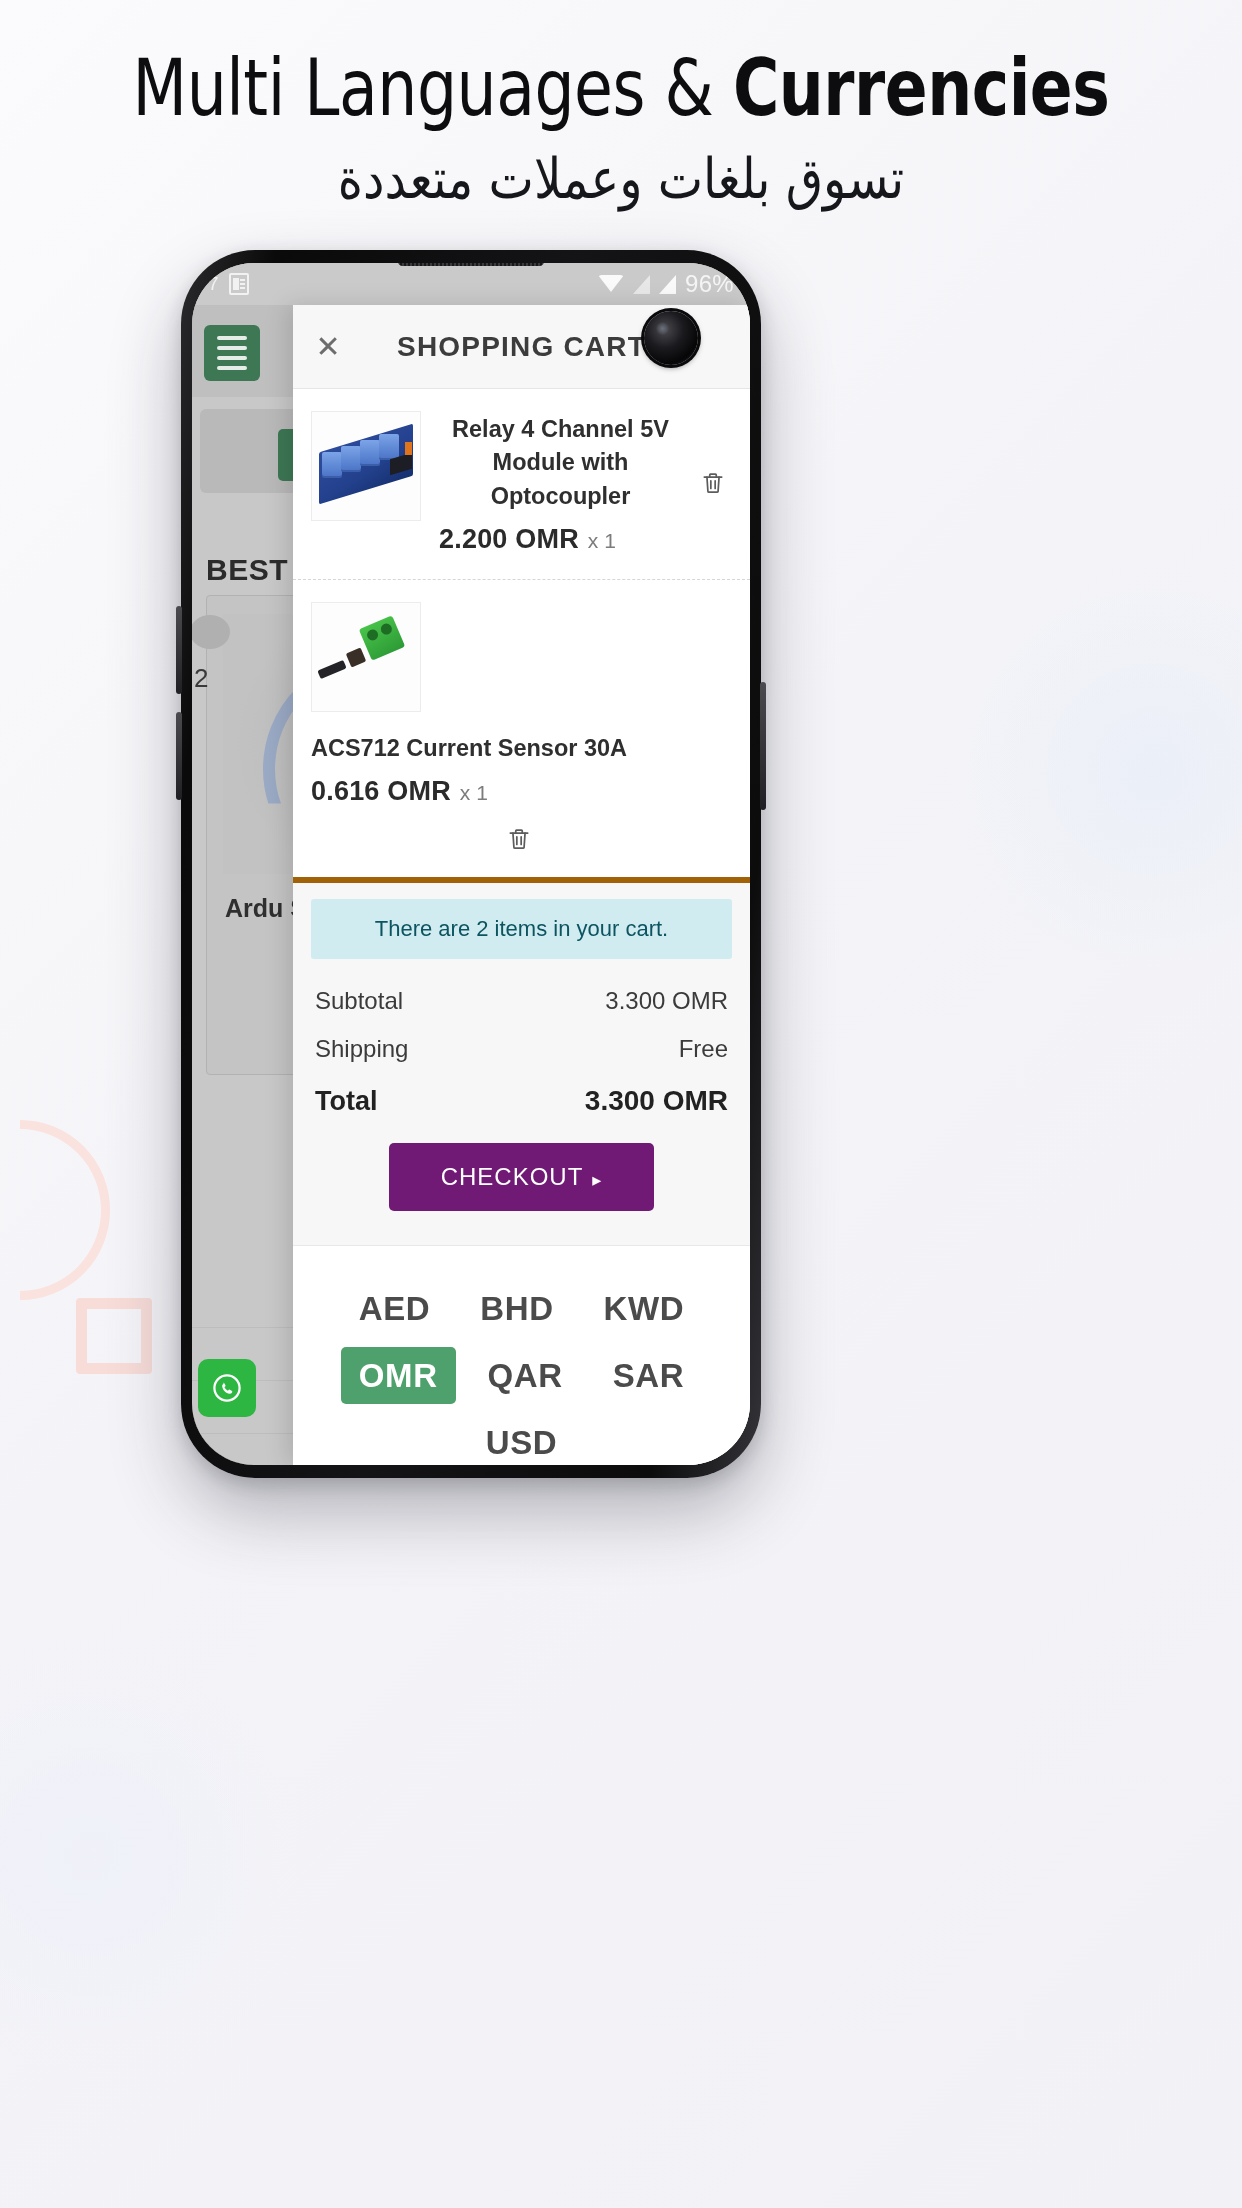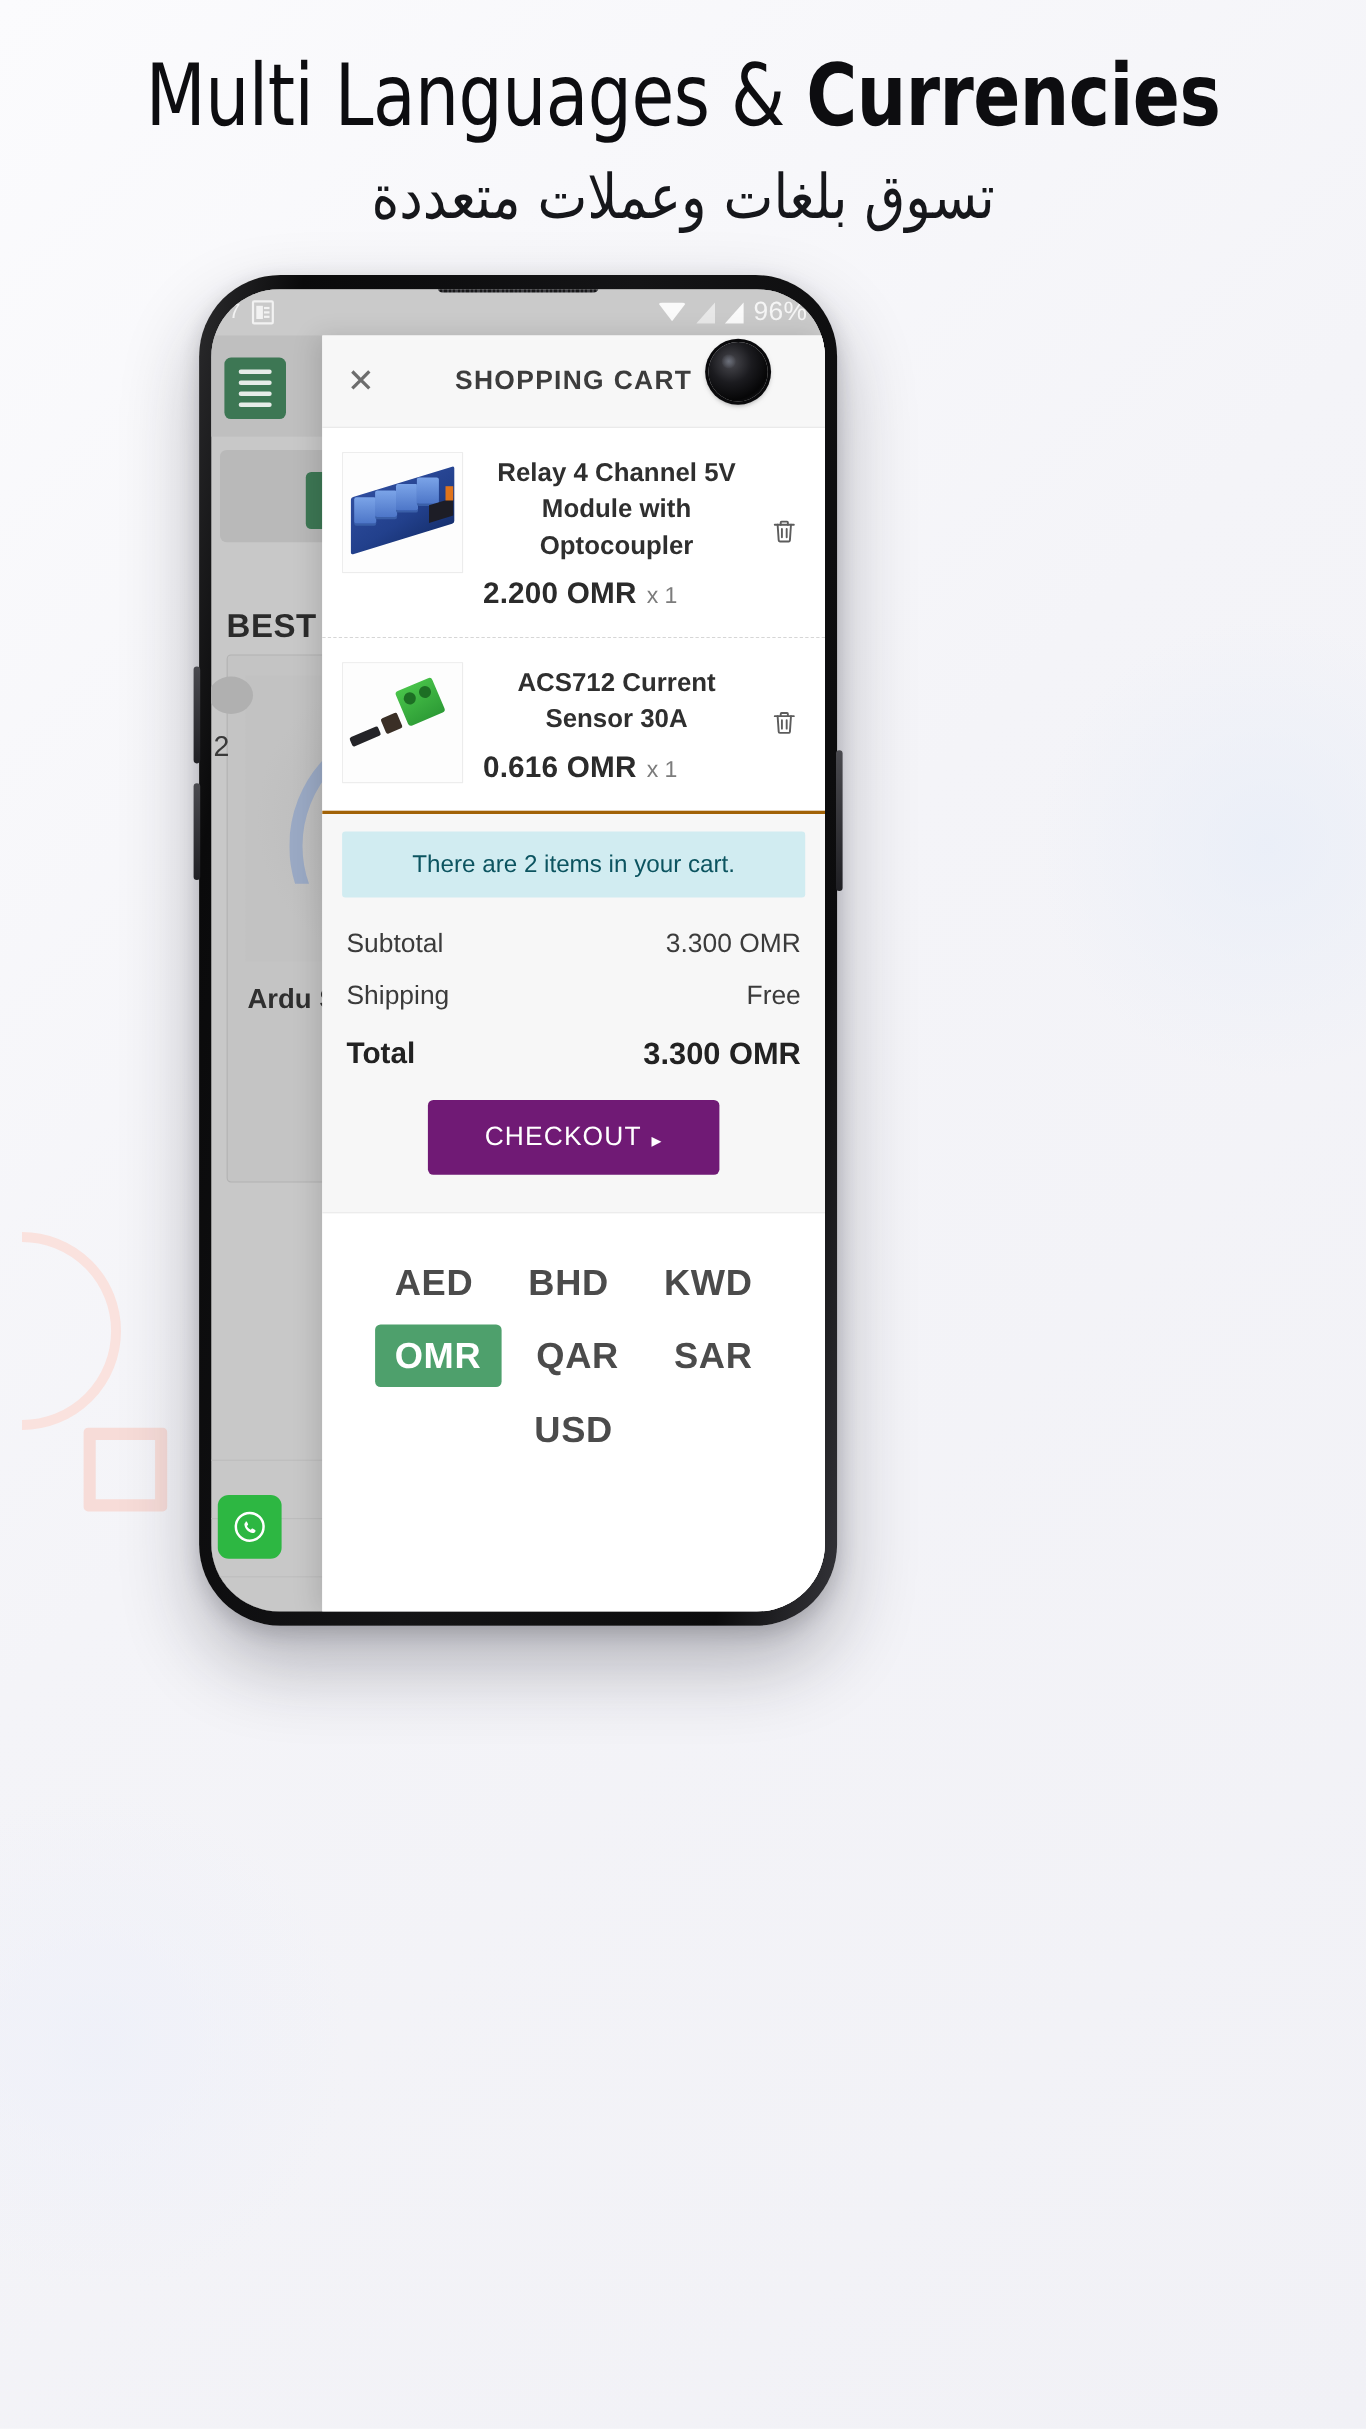--- a/index.html
+++ b/index.html
@@ -188,30 +188,30 @@
   .cart-header {
     flex: 0 0 auto; height: 84px; background: #f7f7f7;
     display: flex; align-items: center; padding: 0 16px;
     border-bottom: 1px solid #e6e6e6;
   }
   .cart-close {
     width: 38px; height: 38px; display: flex; align-items: center; justify-content: center;
     font-size: 30px; color: #6d6d6d; line-height: 1; font-weight: 300;
   }
   .cart-title {
-    flex: 1; text-align: center; font-size: 24px; font-weight: 700;
+    flex: 1; text-align: center; font-size: 28px; font-weight: 700;
     color: #3c3c3c; letter-spacing: 1.2px; margin-right: 38px;
   }
 
   .cart-items { flex: 0 0 auto; background: #fff; }
   .cart-item {
     display: flex; align-items: flex-start; gap: 18px; padding: 22px 16px 24px 18px;
     border-bottom: 1px dashed #d6d6d6;
   }
-  .cart-item:last-child { border-bottom: 3px solid #a16207; }
+  .cart-item:last-child { border-bottom: 6px solid #a16207; flex-direction: column; }
   .item-thumb {
     flex: 0 0 auto; width: 110px; height: 110px; background: #fff;
     border: 1px solid #ececec; position: relative; overflow: hidden;
   }
   .item-body { flex: 1; padding-top: 2px; text-align: center; }
   .item-name {
     font-size: 23.5px; font-weight: 700; color: #2f2f2f; line-height: 1.42;
   }
   .item-price-row { margin-top: 11px; display: flex; align-items: baseline; gap: 9px; }
   .item-price { font-size: 27px; font-weight: 700; color: #2b2b2b; letter-spacing: .2px; }

